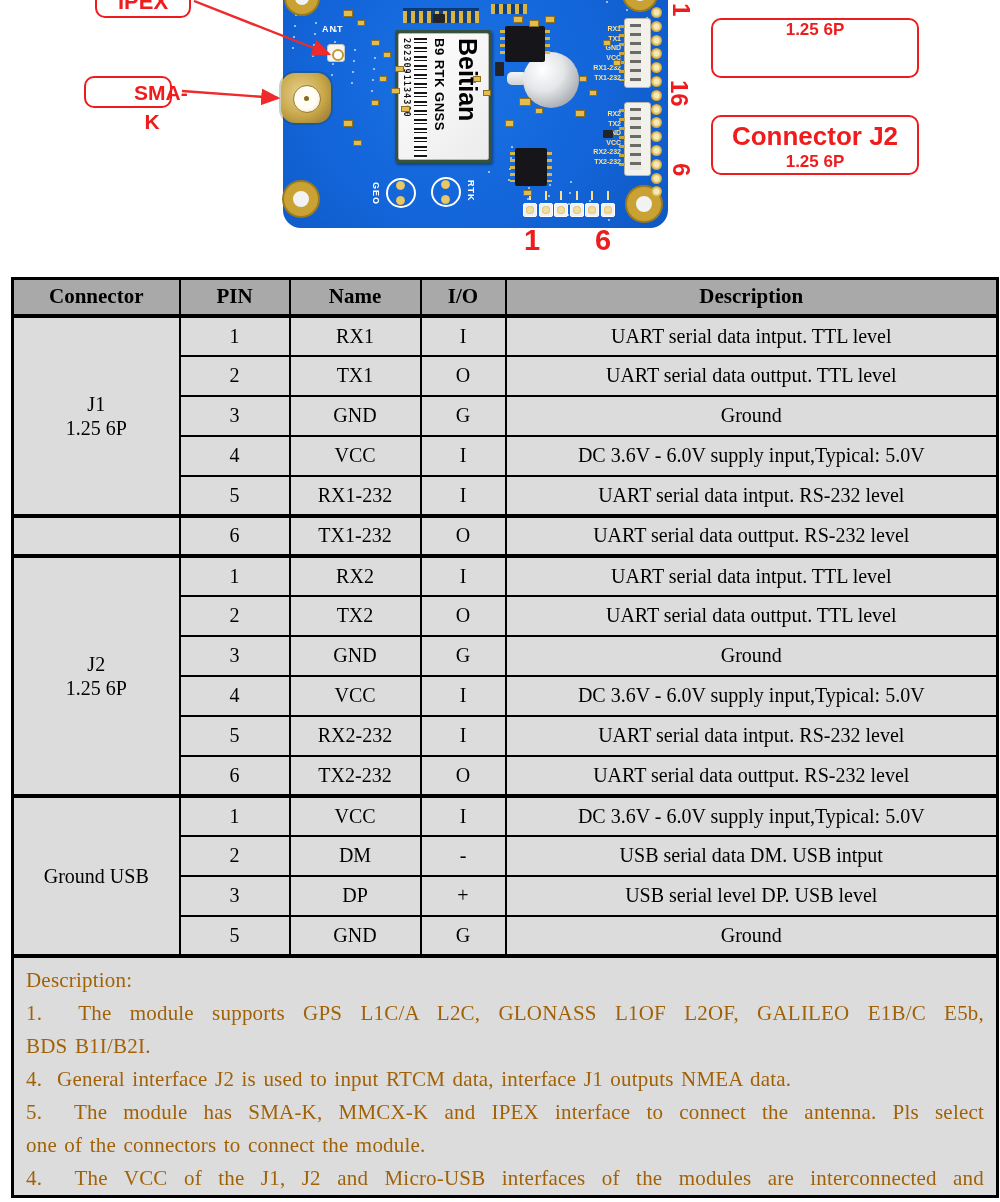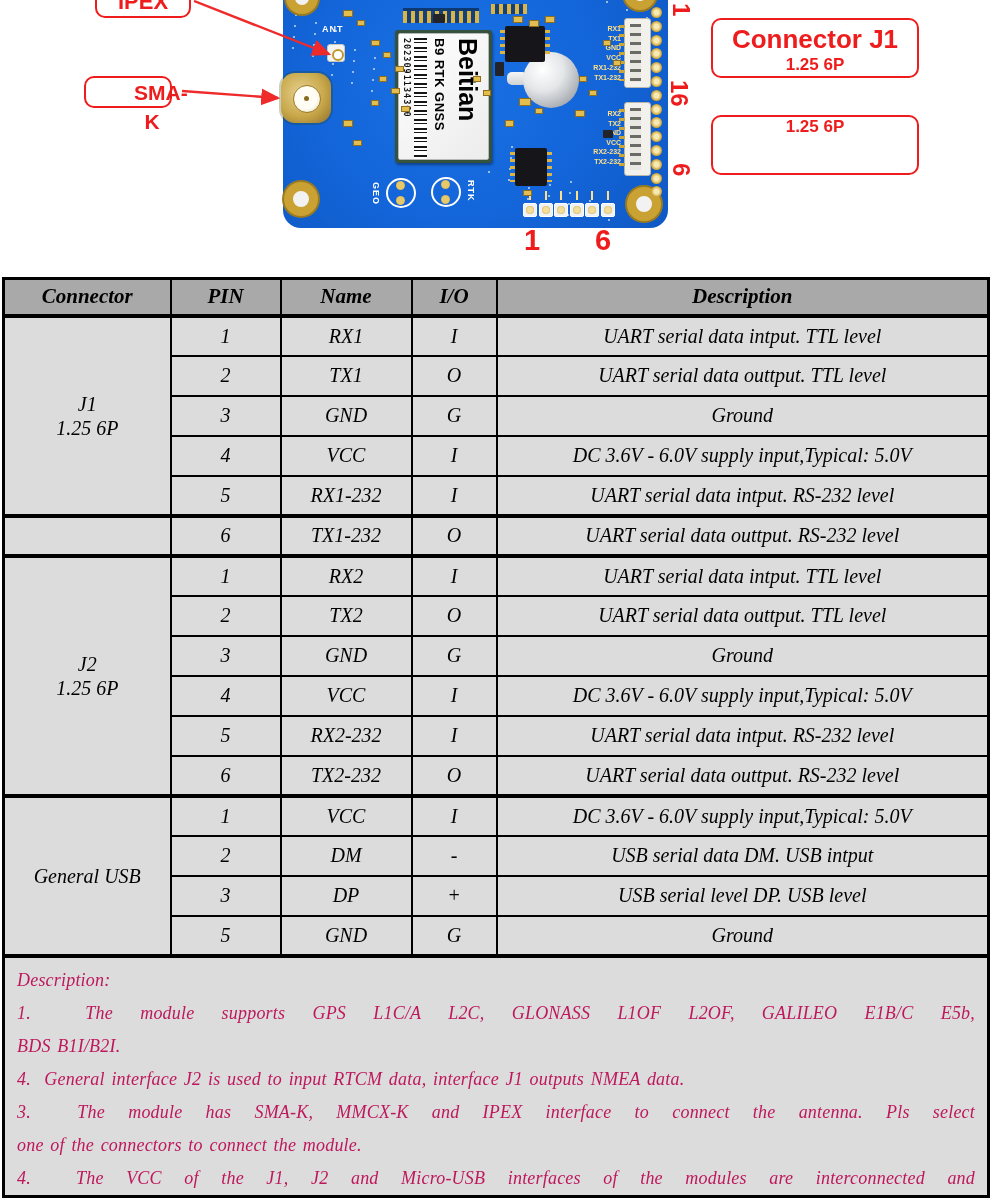--- a/index.html
+++ b/index.html
@@ -109,32 +109,32 @@
              color:#ee1c1c; text-align:center; font-family:"Liberation Sans",sans-serif;
              font-weight:bold; z-index:6; }
   .co-ipex { left:95px;  top:-16px; width:96px;  height:34px; font-size:22px; line-height:31px; }
   .co-sma  { left:84px;  top:76px;  width:88px;  height:32px; font-size:21px; line-height:29px;padding-left:48px; }
   .co-j1   { left:711px; top:18px;  width:208px; height:60px; }
   .co-j2   { left:711px; top:115px; width:208px; height:60px; }
   .co-title { font-size:26px; line-height:32px; padding-top:3px; }
   .co-sub   { font-size:17px; line-height:19px; }
 
   
-  table.pintab { position:absolute; left:2px; top:277px; width:988px; border-collapse:collapse;
-                 border:3px solid #000; background:#dcdcdc; table-layout:fixed;font-style:italic; }
+  table.pintab { position:absolute; left:11px; top:277px; width:988px; border-collapse:collapse;
+                 border:3px solid #000; background:#dcdcdc; table-layout:fixed; }
   .pintab th, .pintab td { border:2px solid #000; text-align:center; vertical-align:middle;
                  color:#000; overflow:hidden; }
   .pintab thead th { background:#a9a9a9; height:37px; font-size:21px; font-weight:bold;
                  border-bottom:4px solid #000; }
   .pintab tbody td { height:40px; font-size:20px; background:#dcdcdc; }
   .pintab tr.sec > td { border-top:4px solid #000; }
   .pintab td.conn div { line-height:24px; }
   .pintab td.notes { text-align:left; vertical-align:top; padding:6px 12px 0 12px; height:230px; }
-  .nline { font-size:18px; line-height:33px; white-space:pre-wrap; letter-spacing:.2px;
-           word-spacing:2px; color:#be185d; }
+  .nline { font-size:21px; line-height:33px; white-space:pre-wrap; letter-spacing:.2px;
+           word-spacing:2px; color:#a16207; }
   .nline.fill { text-align:justify; text-align-last:justify; }
 </style>
 </head>
 <body>
 
 <div class="page">
 
   <div class="figure">
 
     <div class="pcb">
@@ -314,24 +314,24 @@
 
     <div class="mk" style="left:667px; top:3px;">1</div>
     <div class="mk" style="left:665px; top:80px;">16</div>
     <div class="mk" style="left:667px; top:163px;">6</div>
     <div class="mkb" style="left:524px; top:224px;">1</div>
     <div class="mkb" style="left:595px; top:224px;">6</div>
 
     <div class="callout co-ipex">IPEX</div>
     <div class="callout co-sma">SMA-K</div>
     <div class="callout co-j1">
-      <div class="co-title">Connector J1</div>
       <div class="co-sub">1.25 6P</div>
     </div>
     <div class="callout co-j2">
+      <div class="co-title">Connector J2</div>
       <div class="co-sub">1.25 6P</div>
     </div>
   </div>
 
   <table class="pintab">
     <colgroup>
       <col style="width:167px">
         <col style="width:110px">
         <col style="width:131px">
         <col style="width:85px">
@@ -423,21 +423,21 @@
           <td class="desc">UART serial data intput. RS-232 level</td>
         </tr>
         <tr>
           <td class="pin">6</td>
           <td class="name">TX2-232</td>
           <td class="io">O</td>
           <td class="desc">UART serial data outtput. RS-232 level</td>
         </tr>
         <tr class="sec">
           <td rowspan="4" class="conn">
-            <div>General USB</div>
+            <div>Ground USB</div>
           </td>
           <td class="pin">1</td>
           <td class="name">VCC</td>
           <td class="io">I</td>
           <td class="desc">DC 3.6V - 6.0V supply input,Typical: 5.0V</td>
         </tr>
         <tr>
           <td class="pin">2</td>
           <td class="name">DM</td>
           <td class="io">-</td>
@@ -457,21 +457,21 @@
         </tr>
       </tbody>
     <tbody>
       <tr class="sec">
         <td class="notes" colspan="5">
           <div id="notes">
               <div class="nline">Description:</div>
               <div class="nline fill">1.  The module supports GPS L1C/A L2C, GLONASS L1OF L2OF, GALILEO E1B/C E5b,</div>
               <div class="nline">BDS B1I/B2I.</div>
               <div class="nline">4.  General interface J2 is used to input RTCM data, interface J1 outputs NMEA data.</div>
-              <div class="nline fill">3.  The module has SMA-K, MMCX-K and IPEX interface to connect the antenna. Pls select</div>
+              <div class="nline fill">5.  The module has SMA-K, MMCX-K and IPEX interface to connect the antenna. Pls select</div>
               <div class="nline">one of the connectors to connect the module.</div>
               <div class="nline fill">4.  The VCC of the J1, J2 and Micro-USB interfaces of the modules are interconnected and</div>
             </div>
         </td>
       </tr>
     </tbody>
   </table>
 
 </div>
 

